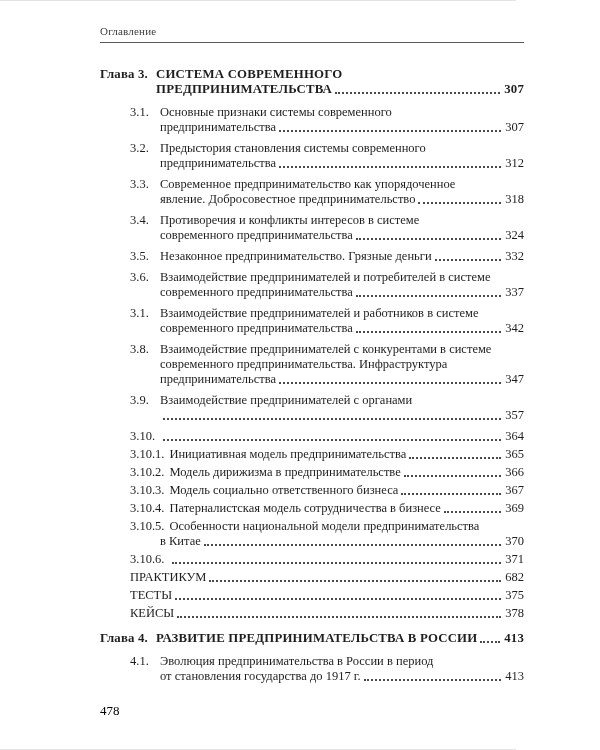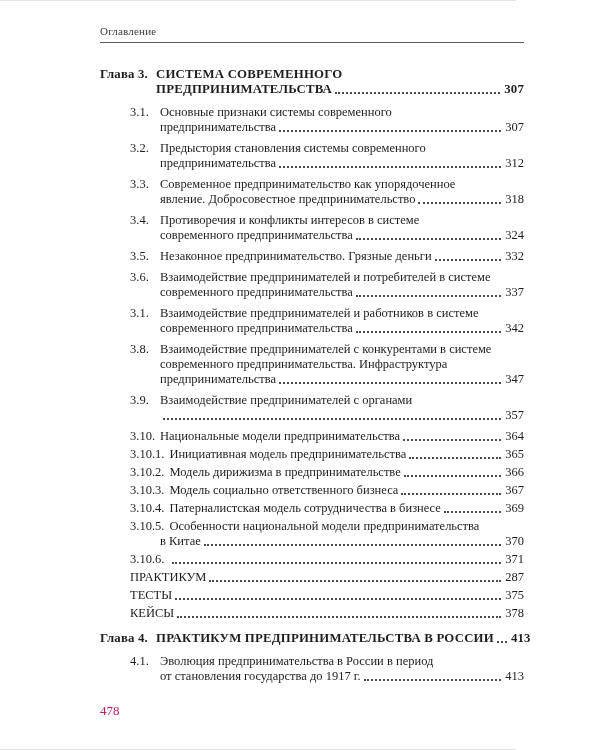--- a/index.html
+++ b/index.html
@@ -58,21 +58,21 @@
     min-width: 10px;
     margin: 0 4px 3px 3px;
     align-self: flex-end;
     border-bottom: 2px dotted #4a4a4a;
   }
   .pg { flex: 0 0 auto; }
   .folio {
     position: absolute;
     left: 100px; bottom: 30px;
     font-size: 13px;
-    color: #be185d;
+    color: #000000;
   }
 </style>
 </head>
 <body>
 
 <div class="page">
   <div class="running-head">
     <span>Оглавление</span>
     <div class="rule"></div>
   </div>
@@ -183,21 +183,20 @@
           <span class="text">Взаимодействие предпринимателей с органами</span>
         </div>
         <div class="line cont">
           <span class="dots"></span>
           <span class="pg">357</span>
         </div>
       </div>
       <div class="entry sub">
         <div class="line first">
           <span class="label">3.10.</span>
-          <span class="text">Национальные модели предпринимательства</span>
           <span class="dots"></span>
           <span class="pg">364</span>
         </div>
       </div>
       <div class="entry sub">
         <div class="line first">
           <span class="label">3.10.1.</span>
           <span class="text">Инициативная модель предпринимательства</span>
           <span class="dots"></span>
           <span class="pg">365</span>
@@ -242,41 +241,41 @@
         <div class="line first">
           <span class="label">3.10.6.</span>
           <span class="dots"></span>
           <span class="pg">371</span>
         </div>
       </div>
       <div class="entry plain">
         <div class="line first">
           <span class="text">ПРАКТИКУМ</span>
           <span class="dots"></span>
-          <span class="pg">287</span>
+          <span class="pg">682</span>
         </div>
       </div>
       <div class="entry plain">
         <div class="line first">
           <span class="text">ТЕСТЫ</span>
           <span class="dots"></span>
           <span class="pg">375</span>
         </div>
       </div>
       <div class="entry plain">
         <div class="line first">
           <span class="text">КЕЙСЫ</span>
           <span class="dots"></span>
           <span class="pg">378</span>
         </div>
       </div>
       <div class="entry chapter">
         <div class="line first">
           <span class="label">Глава 4.</span>
-          <span class="text">ПРАКТИКУМ ПРЕДПРИНИМАТЕЛЬСТВА В РОССИИ</span>
+          <span class="text">РАЗВИТИЕ ПРЕДПРИНИМАТЕЛЬСТВА В РОССИИ</span>
           <span class="dots"></span>
           <span class="pg">413</span>
         </div>
       </div>
       <div class="entry section">
         <div class="line first">
           <span class="label">4.1.</span>
           <span class="text">Эволюция предпринимательства в России в период</span>
         </div>
         <div class="line cont">

